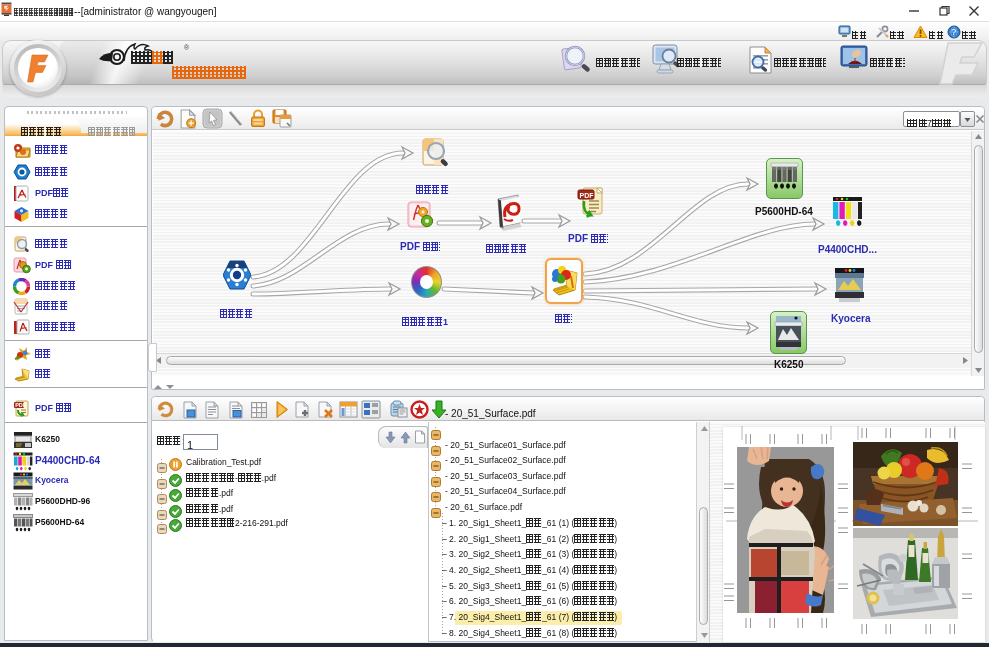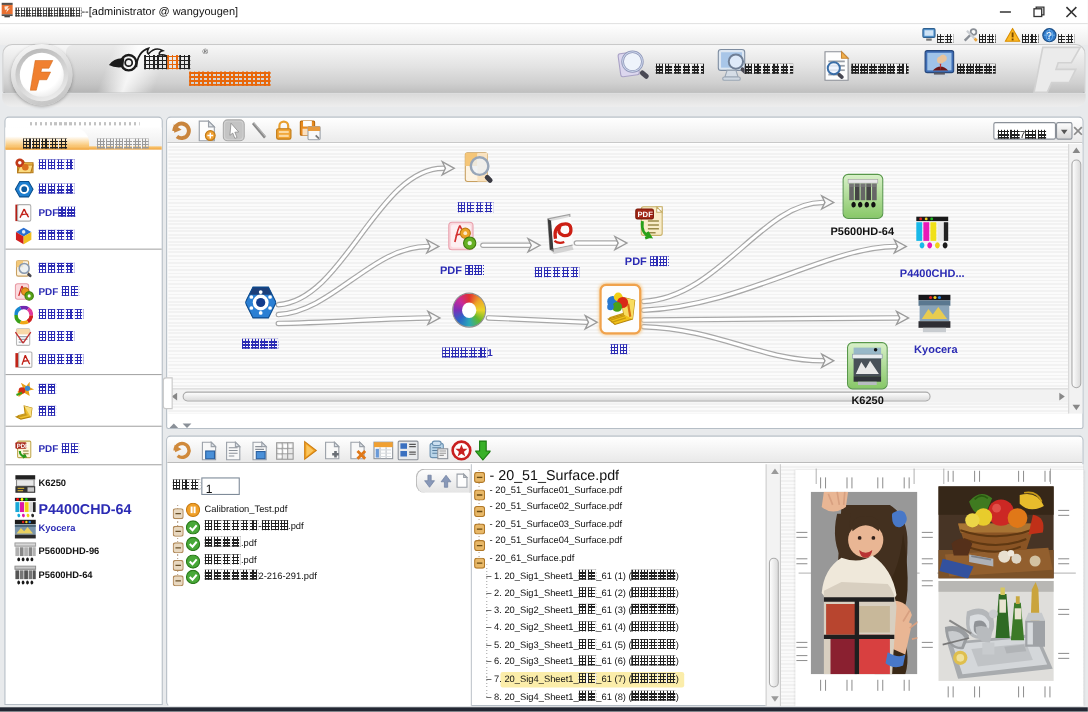--- a/index.html
+++ b/index.html
@@ -270,21 +270,21 @@
         <rect x="1" y="4.5" width="3.6" height="9" fill="#18a8d8"></rect>
         <rect x="5.2" y="4.5" width="3.6" height="9" fill="#e018a8"></rect>
         <rect x="9.4" y="4.5" width="3.6" height="9" fill="#f0d018"></rect>
         <rect x="13.6" y="4.5" width="3.6" height="9" fill="#d8d8d8"></rect>
         <rect x="17" y="4.5" width="2.4" height="9" fill="#282828"></rect>
         <path d="M2.8 16.5 a1.3 1.6 0 1 1 0 .1 Z" fill="#18a8d8"></path>
         <path d="M7 16.5 a1.3 1.6 0 1 1 0 .1 Z" fill="#e018a8"></path>
         <path d="M11.2 16.5 a1.3 1.6 0 1 1 0 .1 Z" fill="#f0d018"></path>
         <path d="M15.4 16.5 a1.3 1.6 0 1 1 0 .1 Z" fill="#282828"></path>
       </svg></span>
- <span class="abs" style="left:30px;top:347.5px;font-size:9px;font-weight:bold;color:#2b2bb4"><b style="font-size:13px;color:#2b2bb4">P4400CHD-64</b></span>
+ <span class="abs" style="left:30px;top:347.5px;font-size:9px;font-weight:bold;color:#2b2bb4"><b style="font-size:10px;color:#2b2bb4">P4400CHD-64</b></span>
  <span class="abs" style="left:8px;top:365.0px"><svg width="20" height="18" viewBox="0 0 20 18">
         <rect x="0.5" y="0.5" width="19" height="4" fill="#1a1a1a"></rect>
         <circle cx="8" cy="2.5" r="1.1" fill="#e02020"></circle>
         <circle cx="11" cy="2.5" r="1.1" fill="#f0d020"></circle>
         <circle cx="14" cy="2.5" r="1.1" fill="#2080e0"></circle>
         <rect x="0.5" y="5" width="19" height="9" fill="#7a94aa"></rect>
         <path d="M2 13 L6 8 L9 11 L12 7 L17 13 Z" fill="#e8d060"></path>
         <rect x="0.5" y="5" width="19" height="2" fill="#4a6478"></rect>
         <rect x="0.5" y="14" width="19" height="3.5" fill="#2a2a2a"></rect>
       </svg></span>
@@ -686,21 +686,21 @@
         <circle cx="6.5" cy="6.5" r="6" fill="#48a838" stroke="#2a7a1a"></circle>
         <path d="M3.5 6.5 L6 9 L9.8 4.5" fill="none" stroke="#fff" stroke-width="1.8"></path>
       </svg></span>
  <span class="abs" style="left:34px;top:120.5px;font-size:8.5px;color:#111"><i class="z zs" style="width:49px"></i>2-216-291.pdf</span>
 
 <div class="abs" style="left:283px;top:30px;width:1px;height:85px;background:repeating-linear-gradient(#b8a088 0 1px,transparent 1px 3px)"></div>
  <span class="abs" style="left:279px;top:29.0px"><svg width="10" height="10">
         <rect x="0.5" y="0.5" width="9" height="9" rx="2" fill="#e8b868" stroke="#b07828"></rect>
         <path d="M2.5 5 h5" stroke="#6a4a10" stroke-width="1.2"></path>
       </svg></span>
- <span class="abs" style="left:293px;top:27.0px;font-size:13px;color:#111">- 20_51_Surface.pdf</span>
+ <span class="abs" style="left:293px;top:11px;font-size:10px;color:#111">- 20_51_Surface.pdf</span>
  <span class="abs" style="left:279px;top:44.5px"><svg width="10" height="10">
         <rect x="0.5" y="0.5" width="9" height="9" rx="2" fill="#e8b868" stroke="#b07828"></rect>
         <path d="M2.5 5 h5" stroke="#6a4a10" stroke-width="1.2"></path>
       </svg></span>
  <span class="abs" style="left:293px;top:42.5px;font-size:8.5px;color:#111">- 20_51_Surface01_Surface.pdf</span>
  <span class="abs" style="left:279px;top:60.0px"><svg width="10" height="10">
         <rect x="0.5" y="0.5" width="9" height="9" rx="2" fill="#e8b868" stroke="#b07828"></rect>
         <path d="M2.5 5 h5" stroke="#6a4a10" stroke-width="1.2"></path>
       </svg></span>
  <span class="abs" style="left:293px;top:58.0px;font-size:8.5px;color:#111">- 20_51_Surface02_Surface.pdf</span>

